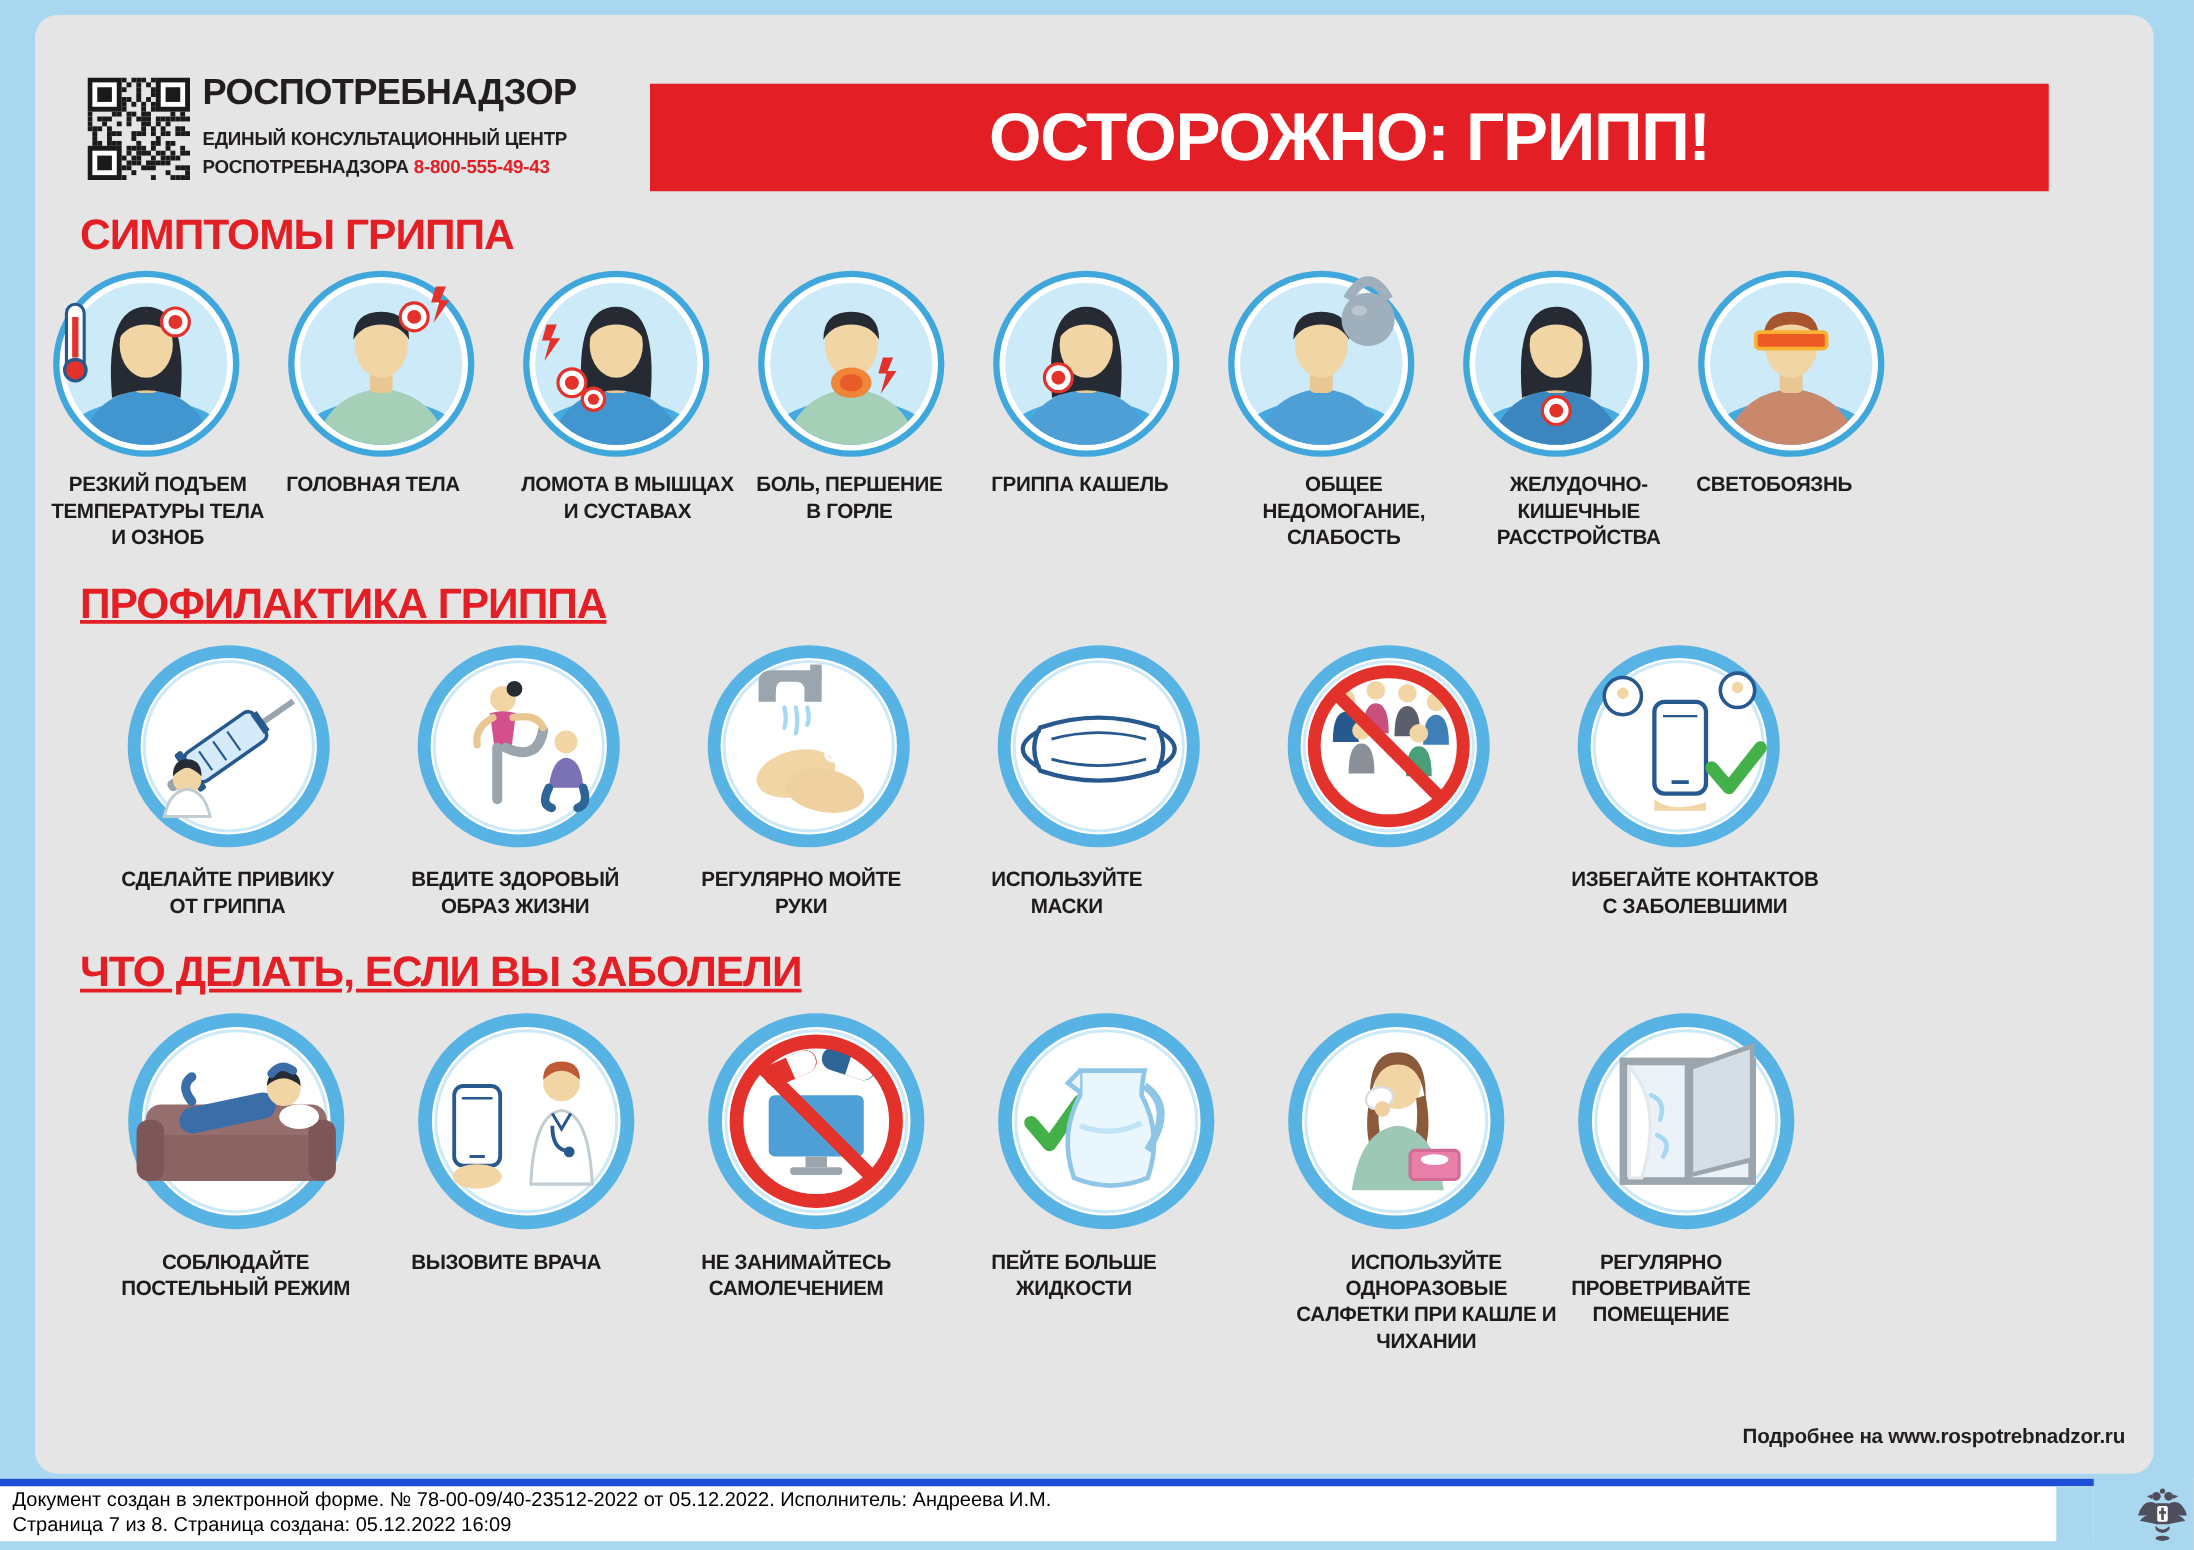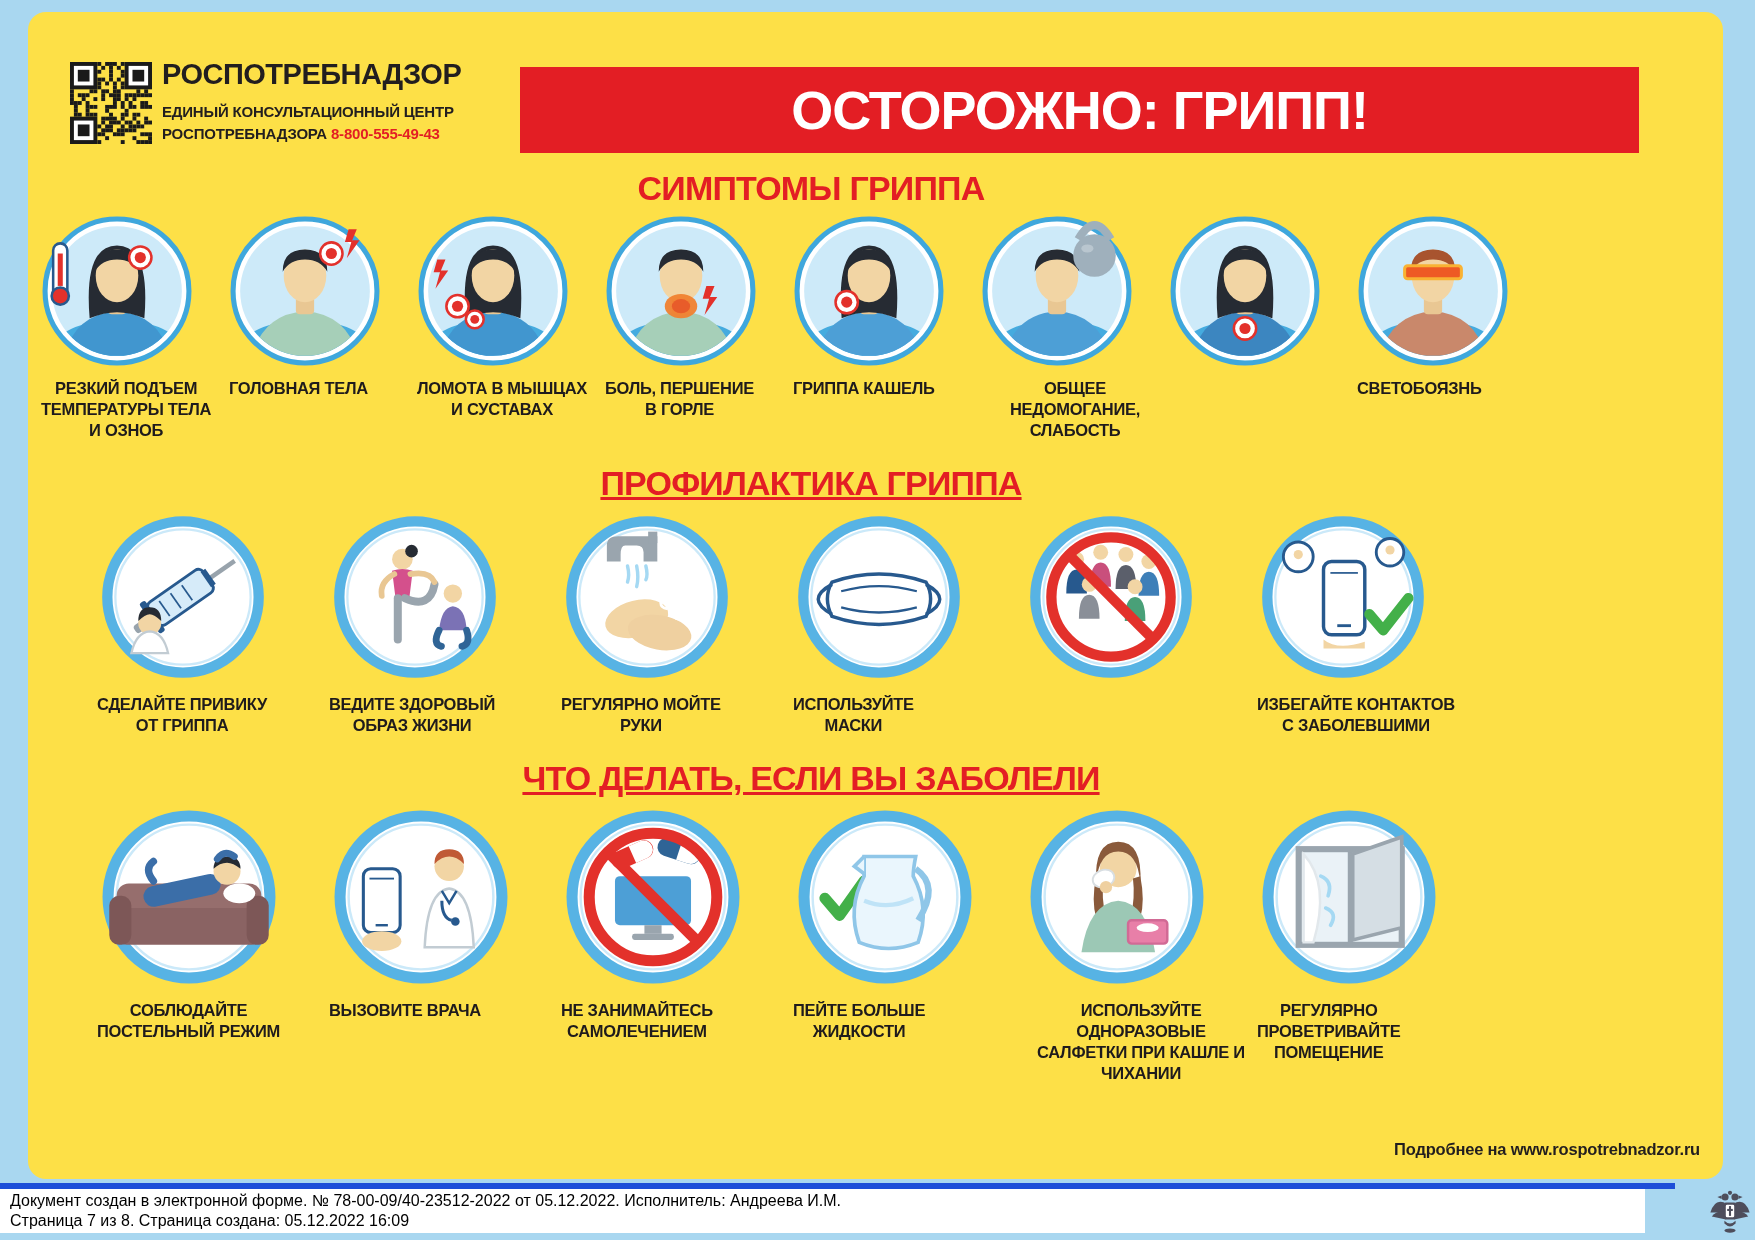--- a/index.html
+++ b/index.html
@@ -4,36 +4,36 @@
 <style>
   html,body{margin:0;padding:0;}
   body{
     width:1755px;height:1240px;position:relative;overflow:hidden;
     background:#A9D7F0;
     font-family:"Liberation Sans", sans-serif;
     -webkit-font-smoothing:antialiased;
   }
   
   .poster{position:absolute;left:0;top:0;width:1755px;height:1183px;background:#A9D7F0;}
-  .poster-inner{position:absolute;left:28px;top:12px;right:32px;bottom:4px;background:#fde047;border-radius:18px;}
+  .poster-inner{position:absolute;left:28px;top:12px;right:32px;bottom:4px;background:#e5e5e5;border-radius:18px;}
   
   .qr{position:absolute;left:42px;top:50px;width:82px;height:82px;}
   .logo-block{position:absolute;left:134px;top:48px;width:330px;}
   .org-name{font-size:29px;font-weight:700;color:#221E1F;letter-spacing:-0.5px;margin:0 0 12px 0;line-height:1;}
   .center-line{font-size:15px;font-weight:700;color:#221E1F;letter-spacing:-0.2px;line-height:1.45;margin:0;}
   .phone{color:#E31E24;}
   .banner{
     position:absolute;left:492px;top:55px;width:1119px;height:86px;background:#E31E24;
     display:flex;align-items:center;justify-content:center;
     color:#fff;font-size:54px;font-weight:700;letter-spacing:-1px;white-space:nowrap;
   }
   
   .sections{position:absolute;left:0;top:158px;width:1530px;}
   .section h2{
-    margin:0;text-align:center;color:#E31E24;font-size:34px;font-weight:700;
+    margin:0;color:#E31E24;font-size:34px;font-weight:700;
     letter-spacing:-0.8px;line-height:1.1;padding-left:36px;
   }
   .section + .section h2{margin-top:24px;text-decoration:underline;}
   .items-row{display:flex;justify-content:center;align-items:flex-start;margin-top:8px;}
   .item{margin:0;display:flex;flex-direction:column;align-items:flex-start;font-weight:bold;}
   .s-symptoms .item{width:188px;}
   .s-prevent .item,.s-actions .item{width:232px;}
   .badge{line-height:0;}
   .item-label{
     margin-top:11px;text-align:center;color:#1F1B1C;
@@ -395,20 +395,22 @@
                     <ellipse cx="75" cy="126" rx="58" ry="22" fill="#45ABDF"></ellipse>
                     <path d="M20,152 Q28,98 75,95 Q122,98 130,152 Z" fill="#3C86C0"></path>
                     <rect x="66" y="74" width="18" height="24" rx="4" fill="#E9C793"></rect>
                     <path d="M48,102 Q42,30 75,30 Q108,30 102,102 Q88,96 75,96 Q62,96 48,102 Z" fill="#262B33"></path>
                     <ellipse cx="75" cy="60" rx="21" ry="26" fill="#F2D5A4"></ellipse>
                     <path d="M53,56 Q53,34 75,34 Q97,34 97,56 Q90,44 75,44 Q60,44 53,56 Z" fill="#262B33"></path>
                   </g>
                   <circle cx="75" cy="112" r="11" fill="#fff" stroke="#E3312B" stroke-width="2.5"></circle>
                   <circle cx="75" cy="112" r="5.5" fill="#E3312B"></circle>
                 </svg></div>
+    <figcaption class="item-label">ЖЕЛУДОЧНО-КИШЕЧНЫЕ
+РАССТРОЙСТВА</figcaption>
   </figure>
 
   <figure class="item">
     <div class="badge"><svg viewBox="0 0 150 150" width="152" height="152" xmlns="http://www.w3.org/2000/svg">
                   <defs>
                     <clipPath id="clip7">
                       <circle cx="75" cy="75" r="64"></circle>
                     </clipPath>
                   </defs>
                   <circle cx="75" cy="75" r="71" fill="#fff" stroke="#3FA7DC" stroke-width="5"></circle>

